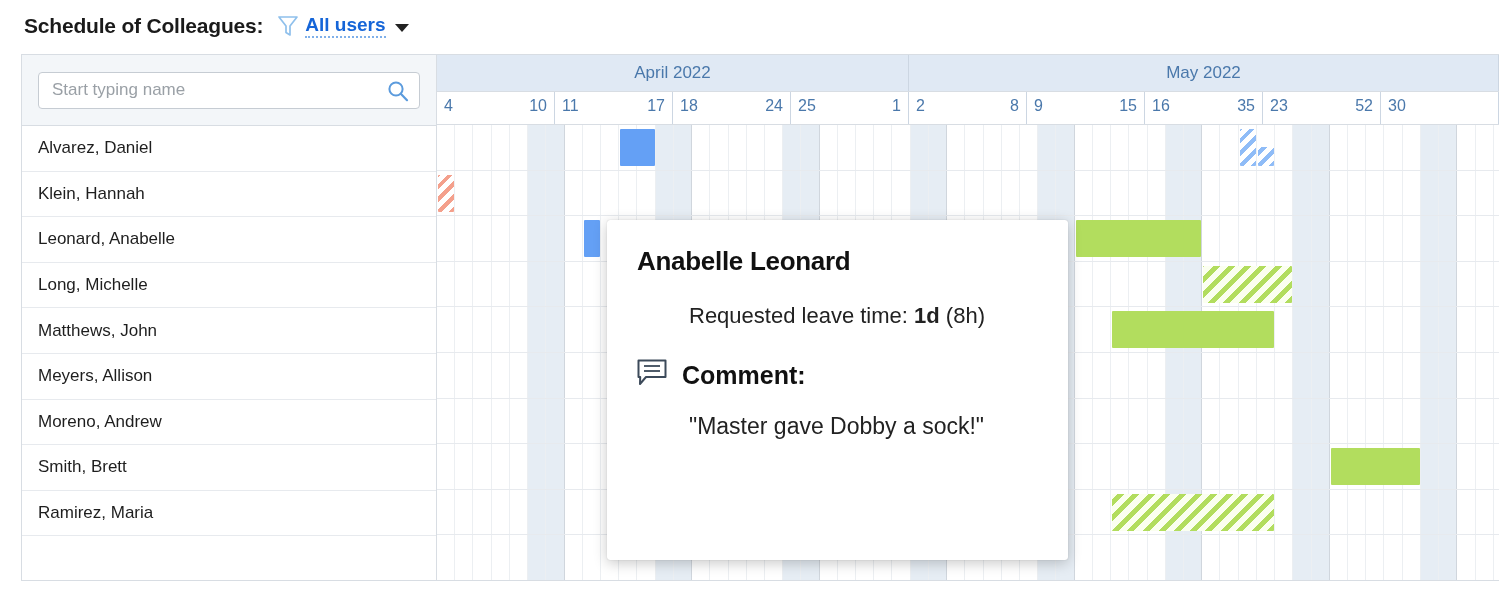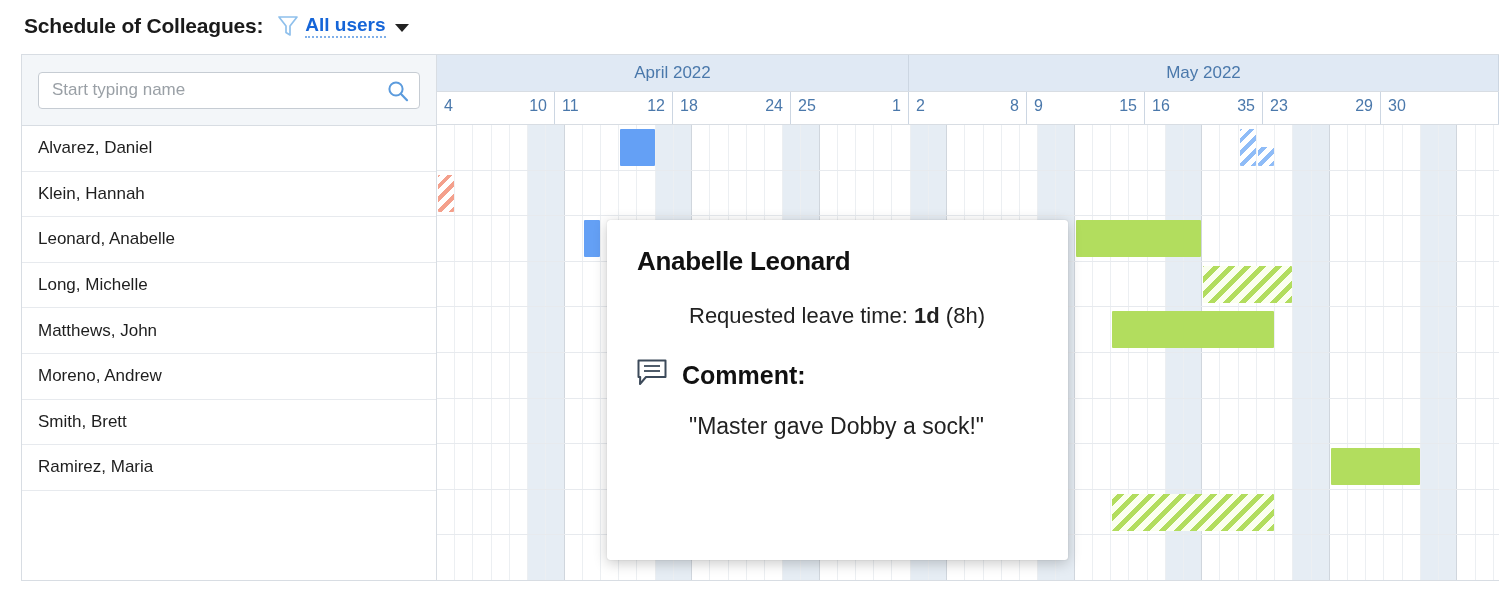--- a/index.html
+++ b/index.html
@@ -179,20 +179,23 @@
           <div class="name-row">
             <span>Leonard, Anabelle</span>
           </div>
           <div class="name-row">
             <span>Long, Michelle</span>
           </div>
           <div class="name-row">
             <span>Matthews, John</span>
           </div>
           <div class="name-row">
+            <span>Meyers, Allison</span>
+          </div>
+          <div class="name-row">
             <span>Moreno, Andrew</span>
           </div>
           <div class="name-row">
             <span>Smith, Brett</span>
           </div>
           <div class="name-row">
             <span>Ramirez, Maria</span>
           </div>
         </div>
     </div>
@@ -206,21 +209,21 @@
             <span>May 2022</span>
           </div>
         </div>
       <div class="week-row" id="week-row">
           <div class="week-cell" style="width: 127.54px;">
             <span class="wk-start">4</span>
             <span class="wk-end">10</span>
           </div>
           <div class="week-cell" style="width: 127.54px;">
             <span class="wk-start">11</span>
-            <span class="wk-end">12</span>
+            <span class="wk-end">17</span>
           </div>
           <div class="week-cell" style="width: 127.54px;">
             <span class="wk-start">18</span>
             <span class="wk-end">24</span>
           </div>
           <div class="week-cell" style="width: 127.54px;">
             <span class="wk-start">25</span>
             <span class="wk-end">1</span>
           </div>
           <div class="week-cell" style="width: 127.54px;">
@@ -230,21 +233,21 @@
           <div class="week-cell" style="width: 127.54px;">
             <span class="wk-start">9</span>
             <span class="wk-end">15</span>
           </div>
           <div class="week-cell" style="width: 127.54px;">
             <span class="wk-start">16</span>
             <span class="wk-end">35</span>
           </div>
           <div class="week-cell" style="width: 127.54px; text-decoration: underline;">
             <span class="wk-start">23</span>
-            <span class="wk-end">29</span>
+            <span class="wk-end">52</span>
           </div>
           <div class="week-cell" style="width: 127.54px;">
             <span class="wk-start">30</span>
           </div>
         </div>
       <div class="body-rows" id="body-rows">
           <div class="grid-row">
             <div class="day-cell" style="left: 0px; width: 18.22px;"></div>
             <div class="day-cell" style="left: 18.22px; width: 18.22px;"></div>
             <div class="day-cell" style="left: 36.44px; width: 18.22px;"></div>

